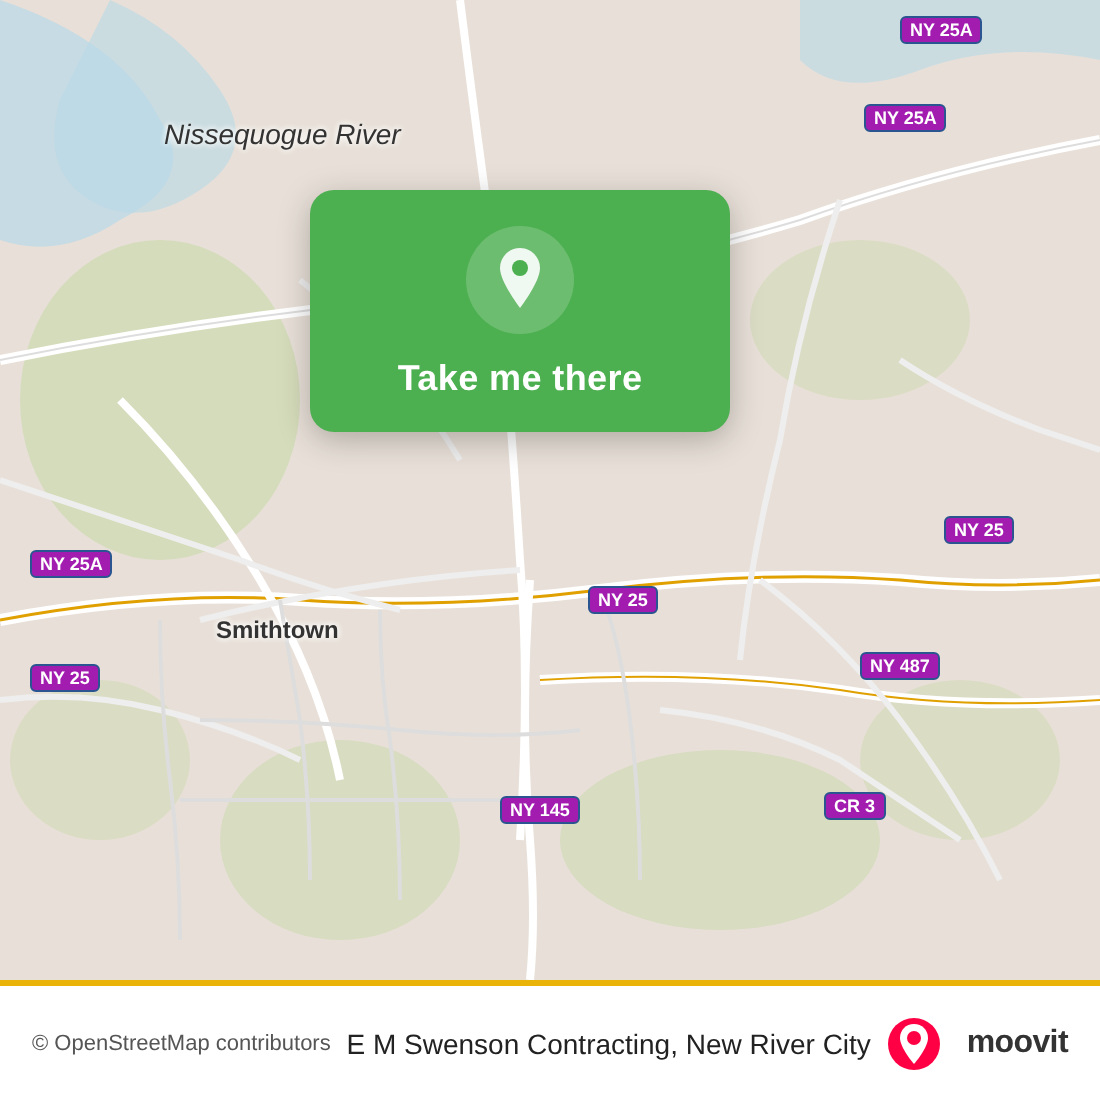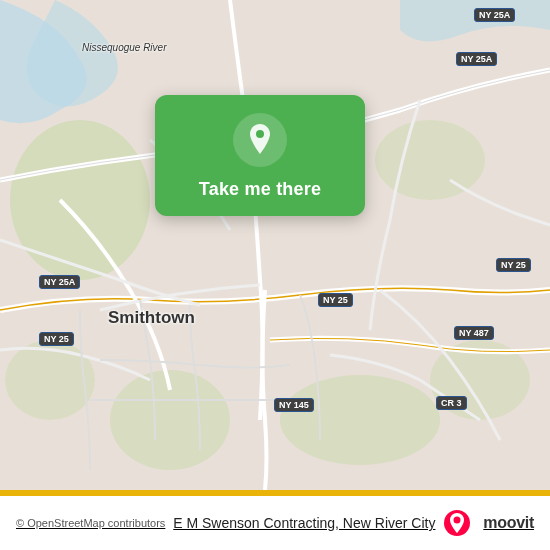--- a/index.html
+++ b/index.html
@@ -69,26 +69,25 @@
       font-weight: 600;
       letter-spacing: 0.2px;
       text-align: center;
     }
 
     
     #footer-bar {
       width: 550px;
       height: 60px;
       background: white;
-      border-top: 6px solid #eab308;
+      border-top: 3px solid #eab308;
       display: flex;
       align-items: center;
       padding: 0 16px;
       justify-content: space-between;
-      text-decoration: underline;
     }
 
     #footer-left {
       display: flex;
       align-items: center;
       gap: 6px;
     }
 
     #osm-credit {
       font-size: 11px;
@@ -125,29 +124,28 @@
       background: #f5e642;
       border: 1px solid #bbb;
       border-radius: 3px;
       font-size: 9px;
       font-weight: bold;
       color: #333;
       padding: 1px 4px;
       white-space: nowrap;
     }
     .road-badge.blue {
-      background: #404040;
+      background: #a21caf;
       color: white;
       border-color: #2a5590;
-      margin-left: 24px;
     }
 
     .place-label {
       position: absolute;
-      font-size: 17px;
+      font-size: 12px;
       font-weight: bold;
       color: #333;
       text-shadow: 0 0 3px white, 0 0 3px white;
     }
   </style>
 </head>
 <body>
 
 <div id="map-container">
 
@@ -203,21 +201,21 @@
   <div class="road-badge blue" style="top:52px; left:432px">NY 25A</div>
   <div class="road-badge blue" style="top:275px; left:15px">NY 25A</div>
   <div class="road-badge blue" style="top:293px; left:294px">NY 25</div>
   <div class="road-badge blue" style="top:258px; left:472px">NY 25</div>
   <div class="road-badge blue" style="top:332px; left:15px">NY 25</div>
   <div class="road-badge blue" style="top:326px; left:430px">NY 487</div>
   <div class="road-badge blue" style="top:398px; left:250px">NY 145</div>
   <div class="road-badge blue" style="top:396px; left:412px">CR 3</div>
 
   <div class="place-label" style="top:308px; left:108px">Smithtown</div>
-  <div class="place-label" style="top:42px; left:82px; font-style:italic; font-weight:normal; font-size:10px">Nissequogue River</div>
+  <div class="place-label" style="top:59px; left:82px; font-style:italic; font-weight:normal; font-size:14px">Nissequogue River</div>
 
   <div id="action-card">
     <div id="location-icon-wrap">
       <div id="location-icon-inner">
 
         <svg width="28" height="32" viewBox="0 0 28 32" fill="none" xmlns="http://www.w3.org/2000/svg">
           <path d="M14 0C8.5 0 4 4.5 4 10C4 17 14 30 14 30C14 30 24 17 24 10C24 4.5 19.5 0 14 0Z" fill="white" opacity="0.9"></path>
           <circle cx="14" cy="10" r="4" fill="#4CAF50"></circle>
         </svg>
       </div>

